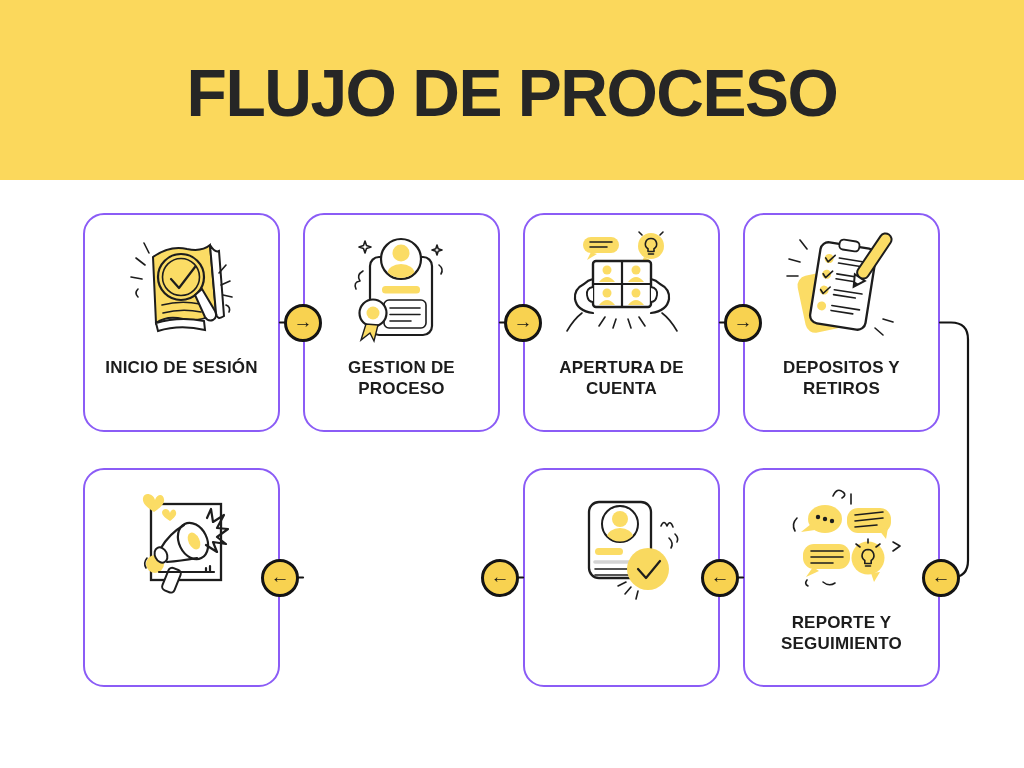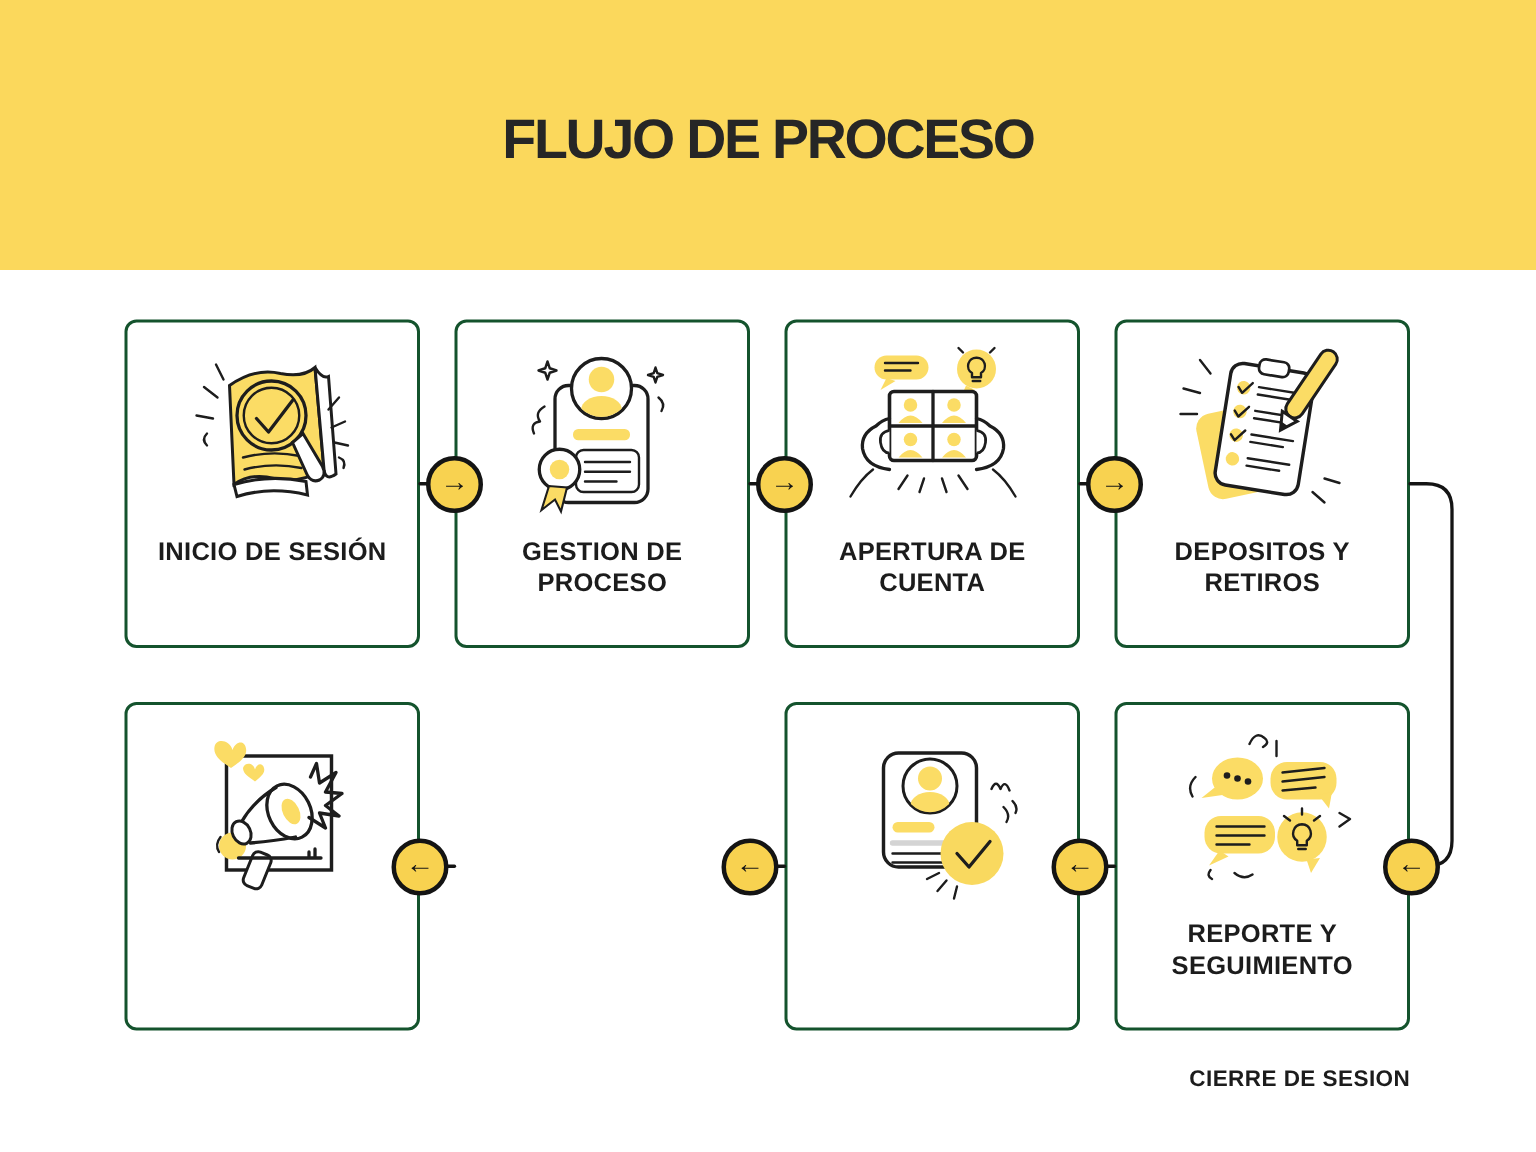--- a/index.html
+++ b/index.html
@@ -3,26 +3,26 @@
 <meta charset="utf-8">
 <style>
   * { margin:0; padding:0; box-sizing:border-box; }
   html,body { width:1024px; height:768px; overflow:hidden; background:#ffffff;
               font-family:"Liberation Sans", sans-serif; }
   .canvas { position:relative; width:1024px; height:768px; background:#ffffff; }
 
   
   .header { position:absolute; left:0; top:0; width:1024px; height:180px;
             background:#FBD85C; display:flex; align-items:center; justify-content:center; }
-  .title  { font-size:37px; font-weight:700; letter-spacing:-1.5px; color:#262626;
+  .title  { font-size:66px; font-weight:700; letter-spacing:-1.5px; color:#262626;
             padding-top:6px; }
 
   
   .box { position:absolute; width:197px; height:219px; background:#ffffff;
-         border:2px solid #14532d; border-radius:8px; z-index:2;
+         border:2px solid #8b5cf6; border-radius:21px; z-index:2;
          display:flex; flex-direction:column; align-items:center; padding-top:14px; }
   .r1 { top:213px; } .r2 { top:468px; }
   .c1 { left:83px; } .c2 { left:303px; } .c3 { left:523px; } .c4 { left:743px; }
   .icon-wrap { width:150px; height:118px; flex:none; }
   .step-label { margin-top:10px; max-width:178px; text-align:center;
                 font-size:17px; line-height:1.24; font-weight:700; color:#1c1c1c;
                 letter-spacing:0.2px; }
 
   
   .connectors { position:absolute; left:0; top:0; width:1024px; height:768px;
@@ -262,15 +262,14 @@
   <div class="node" style="left:481px; top:558.5px;">
       <span>←</span>
     </div>
   <div class="node" style="left:701px; top:558.5px;">
       <span>←</span>
     </div>
   <div class="node" style="left:922px; top:558.5px;">
       <span>←</span>
     </div>
 
-  <div class="end-label">CIERRE DE SESION</div>
 
 </div>
 
 </body></html>

